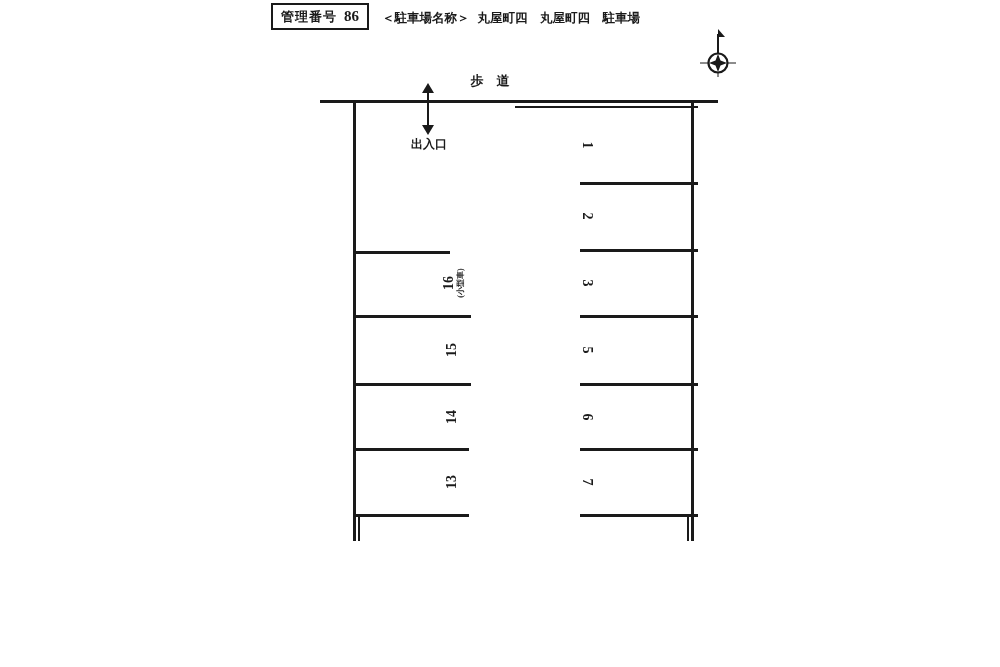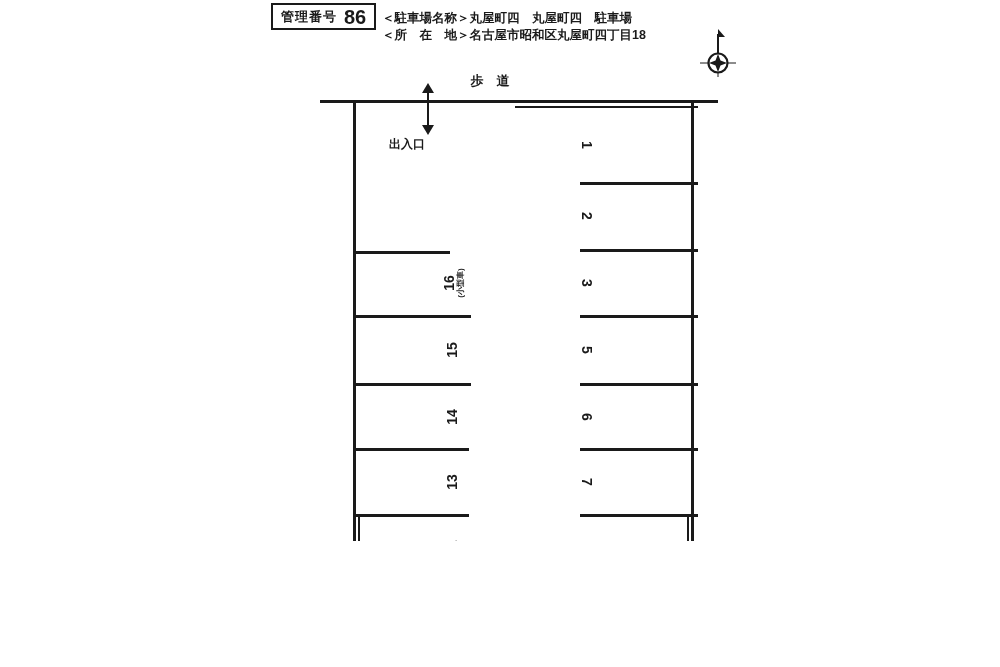--- a/index.html
+++ b/index.html
@@ -2,38 +2,38 @@
 <html style="--ink: #1a1a1a;"><head>
 <meta charset="utf-8">
 <style>
   :root { --ink: #1a1a1a; }
   * { box-sizing: border-box; }
   html,body { margin:0; padding:0; background:#fff; }
   #canvas {
     position: relative;
     width: 1000px; height: 541px;
     background: #ffffff;
-    font-family: Liberation Sans, sans-serif;
+    font-family: Liberation Serif, serif;
     color: var(--ink);
     overflow: hidden;
   }
   .abs { position: absolute; }
   .hl { position: absolute; background: var(--ink); }
   .vl { position: absolute; background: var(--ink); }
 
   
   .mgmt-box {
     position: absolute; left: 271px; top: 3px; height: 27px;
     border: 2px solid var(--ink);
     display: flex; align-items: center; gap: 7px; padding: 0 8px;
   }
   .mgmt-label { font-size: 13px; font-weight: bold; letter-spacing: 1px; }
-  .mgmt-number { font-size: 20px; font-weight: bold; line-height: 1; }
+  .mgmt-number { font-size: 15px; font-weight: bold; line-height: 1; }
   .hdr-line { position: absolute; left: 382px; font-size: 12.5px; font-weight: bold; white-space: nowrap; }
-  .hdr-line .lbl { }
+  .hdr-line .lbl { margin-right: 8px; }
 
   
   .map-label { position: absolute; font-weight: bold; white-space: nowrap;
                transform: translate(-50%,-50%); font-size: 13px; }
 
   
   .space-label {
     position: absolute; font-weight: bold; font-size: 14px;
     white-space: nowrap; text-align: center; line-height: 1.05;
   }
@@ -60,41 +60,38 @@
 <div id="canvas">
 
   <div class="mgmt-box">
     <span class="mgmt-label">管理番号</span>
     <span class="mgmt-number">86</span>
   </div>
 
   <div class="hdr-line" style="top:10px">
     <span class="lbl">＜駐車場名称＞</span><span>丸屋町四　丸屋町四　駐車場</span>
   </div>
-  <div class="hdr-line" style="top:27px">
-    <span class="lbl">＜所　在　地＞</span><span>名古屋市昭和区丸屋町四丁目18</span>
-  </div>
 
   <svg class="abs" style="left:696px; top:26px" width="44" height="52" viewBox="0 0 44 52">
     <line x1="22" y1="37" x2="22" y2="8" stroke="#1a1a1a" stroke-width="2"></line>
     <polygon points="22,3 29,11 22,11" fill="#1a1a1a"></polygon>
     <line x1="4" y1="37" x2="40" y2="37" stroke="#1a1a1a" stroke-width="1"></line>
     <line x1="22" y1="23" x2="22" y2="51" stroke="#1a1a1a" stroke-width="1"></line>
     <circle cx="22" cy="37" r="9.5" fill="#ffffff" stroke="#1a1a1a" stroke-width="2.2"></circle>
     <polygon points="22,28 24.5,34.5 31,37 24.5,39.5 22,46 19.5,39.5 13,37 19.5,34.5" fill="#1a1a1a"></polygon>
   </svg>
 
   <div class="map-label" style="left:490px; top:81px">歩　道</div>
   <div class="hl" style="left:320px; top:100px; width:398px; height:3px"></div>
   <div class="hl" style="left:515px; top:106px; width:183px; height:2px"></div>
 
   <div class="tri-up"></div>
   <div class="arrow-shaft"></div>
   <div class="tri-down"></div>
-  <div class="map-label" style="left:407px; top:144px; font-size:12px">出入口</div>
+  <div class="map-label" style="left:429px; top:144px; font-size:12px">出入口</div>
 
   <div class="vl" style="left:353px; top:100px; width:3px; height:562px"></div>
   <div class="vl" style="left:691px; top:100px; width:3px; height:562px"></div>
   <div class="hl" style="left:353px; top:659px; width:341px; height:3px"></div>
   <div class="hl" style="left:359px; top:653px; width:331px; height:2px"></div>
   <div class="vl" style="left:358px; top:514px; width:2px; height:139px"></div>
   <div class="vl" style="left:687px; top:514px; width:2px; height:139px"></div>
 
   <div class="hl" style="left:580px; top:182px; width:118px; height:3px"></div>
   <div class="hl" style="left:580px; top:249px; width:118px; height:3px"></div>

